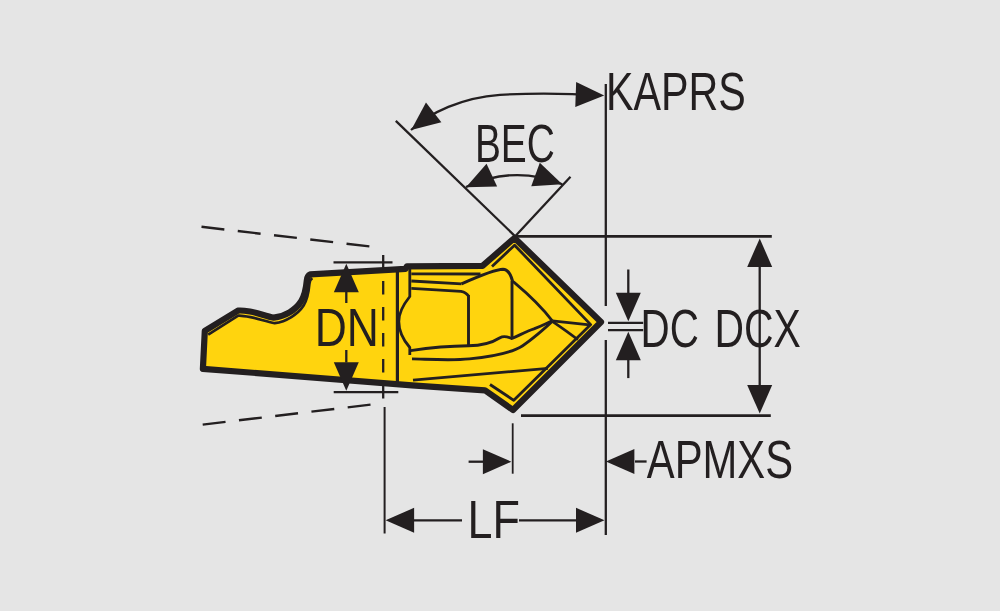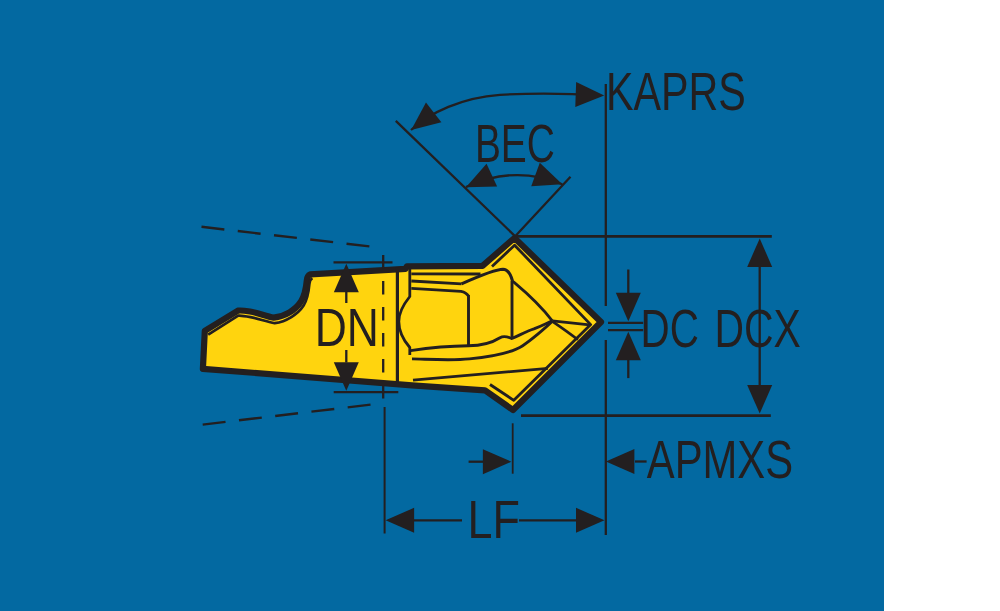--- a/index.html
+++ b/index.html
@@ -1,16 +1,16 @@
 <!DOCTYPE html>
 <html><head>
 <meta charset="utf-8">
 <style>
 html,body{margin:0;padding:0;background:#fff;-webkit-font-smoothing:antialiased;}
-#c{position:relative;width:884px;height:611px;background:#0369a1;overflow:hidden;}
+#c{position:relative;width:1000px;height:611px;background:#e5e5e5;overflow:hidden;}
 svg{position:absolute;left:0;top:0;}
 text{font-family:"Liberation Sans",sans-serif;font-size:54.5px;fill:#231f20;}
 </style>
 </head>
 <body>
 <div id="c">
 <svg width="1000" height="611" viewBox="0 0 1000 611">
 <defs>
 <polygon id="ah" points="0,0 -28.5,-12.5 -28.5,12.5"></polygon>
 </defs>

